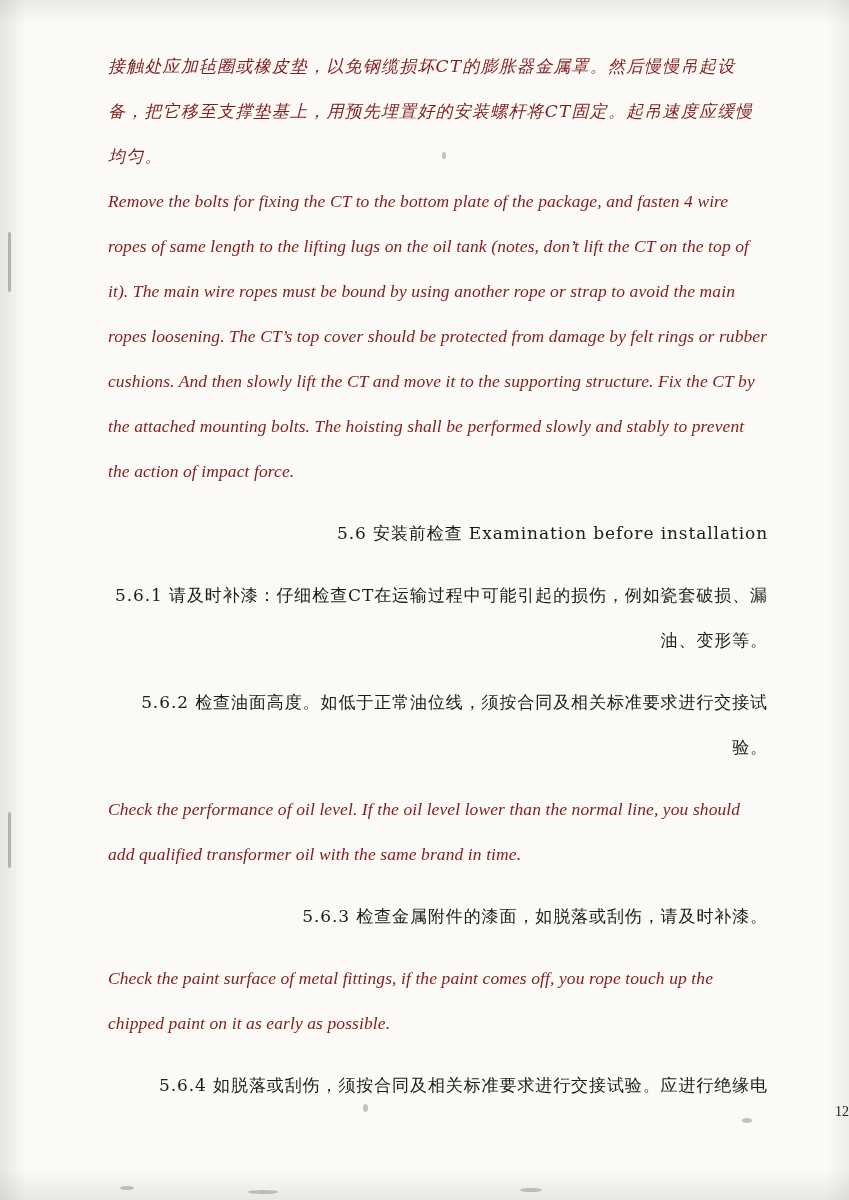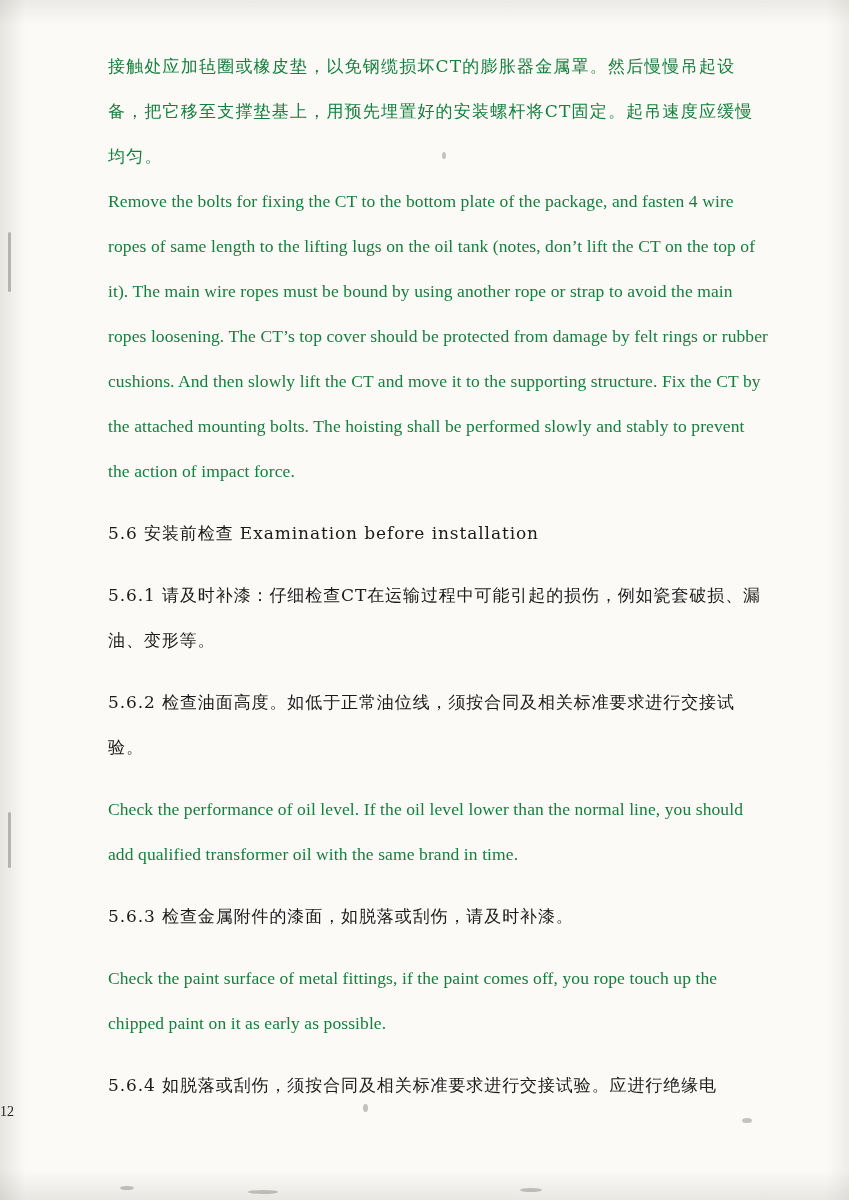--- a/index.html
+++ b/index.html
@@ -47,52 +47,54 @@
   .content {
     position: absolute;
     left: 108px;
     top: 44px;
     width: 660px;
   }
   .para {
     margin: 0 0 0 0;
     font-size: 17.5px;
     line-height: 45px;
-    color: #15803d;
+    color: #7f1d1d;
     text-align: left;
     letter-spacing: 0.1px;
+    font-style: italic;
   }
   .para.cjk {
     font-family: "DejaVu Serif", "Liberation Serif", serif;
     letter-spacing: 1.2px;
     font-size: 17px;
   }
   .para + .para {
     margin-top: 0px;
   }
   .heading {
     font-size: 17px;
     line-height: 45px;
     color: #1b1b1b;
   }
   .page-number {
     position: absolute;
     top: 1104px;
     left: 0;
     width: 100%;
-    text-align: left;
+    text-align: right;
     font-size: 14px;
     color: #232323;
   }
   .mixed {
     font-family: "DejaVu Serif", "Liberation Serif", serif;
     letter-spacing: 0.9px;
     font-size: 17px;
     line-height: 45px;
     color: #1b1b1b;
+    text-align: right;
   }
 </style>
 </head>
 <body>
 
 <div class="page">
 
   <div class="scan-shade"></div>
   <div class="edge-mark" style="top:232px; height:60px;"></div>
   <div class="edge-mark" style="top:812px; height:56px;"></div>

